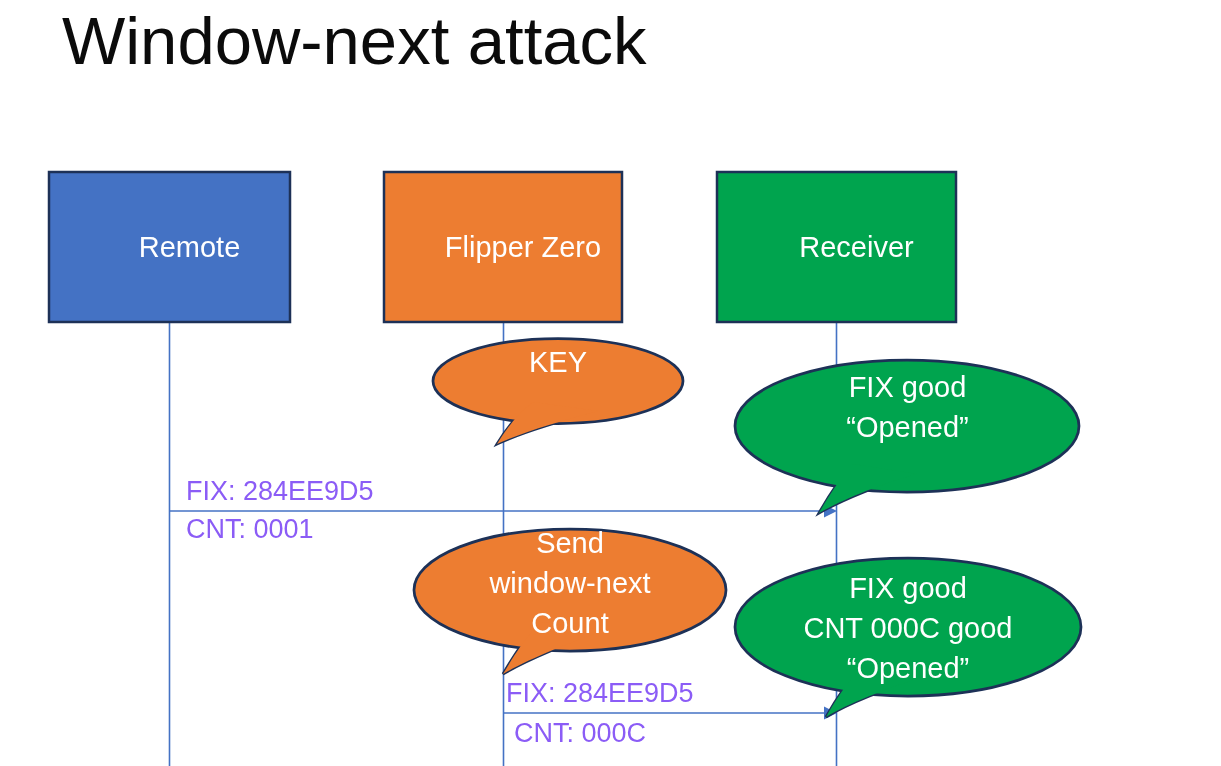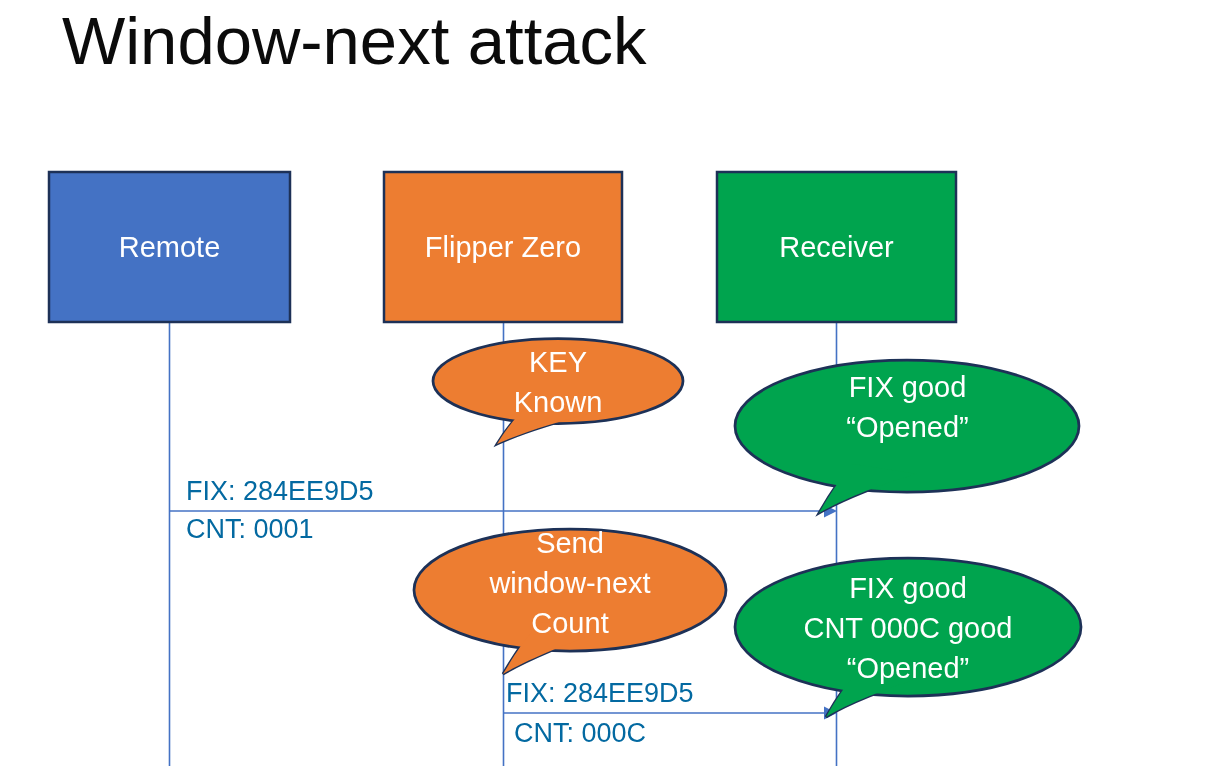--- a/index.html
+++ b/index.html
@@ -16,38 +16,38 @@
 
   .lifeline  { stroke:#4472C4; stroke-width:1.6; fill:none; }
   .connector { stroke:#4472C4; stroke-width:1.6; fill:none; }
   .arrowhead { fill:#4472C4; stroke:none; }
   .actor-shape { stroke:#1D3157; stroke-width:2.5; }
   .shape  { stroke:#1D3157; stroke-width:2.75; }
   .patch  { stroke:none; }
 
   .actor-label {
     position:absolute; display:flex; align-items:center; justify-content:center;
-    color:#ffffff; font-size:29px; text-align:center;
+    color:#ffffff; font-size:29px; text-align:center;margin-left:20px;
   }
   #lbl-remote   { left:49px;  top:172px; width:241px; height:150px; }
   #lbl-flipper  { left:384px; top:172px; width:238px; height:150px; }
   #lbl-receiver { left:717px; top:172px; width:239px; height:150px; }
 
   .callout-text {
     position:absolute; color:#ffffff; font-size:29px; line-height:40px;
     text-align:center;
   }
   .callout-text span { display:block; }
   #ct1 { left:433px; top:342px; width:250px; }
   #ct2 { left:735px; top:367px; width:345px; }
   #ct3 { left:414px; top:523px; width:312px; }
   #ct4 { left:735px; top:568px; width:346px; }
 
   .msg-label {
-    position:absolute; color:#0369a1; font-size:27px; line-height:30px;
+    position:absolute; color:#8b5cf6; font-size:27px; line-height:30px;
     white-space:nowrap;
   }
   #m1a { left:186px; top:476px; }
   #m1b { left:186px; top:514px; }
   #m2a { left:506px; top:678px; }
   #m2b { left:506px; top:718px;margin-left:8px; }
 </style>
 </head>
 <body>
 
@@ -94,21 +94,20 @@
       <path class="patch" d="M 826 717 C 834 703 845 685 861 667 L 923 677 C 887 688 847 704 826 717 Z" fill="#00A44E"></path>
     </g>
   </svg>
 
   <div class="actor-label" id="lbl-remote">Remote</div>
   <div class="actor-label" id="lbl-flipper">Flipper Zero</div>
   <div class="actor-label" id="lbl-receiver">Receiver</div>
 
   <div class="callout-text" id="ct1">
     <span>KEY</span>
-    <span>Known</span>
   </div>
   <div class="callout-text" id="ct2">
     <span>FIX good</span>
     <span>“Opened”</span>
   </div>
   <div class="callout-text" id="ct3">
     <span>Send</span>
     <span>window-next</span>
     <span>Count</span>
   </div>

